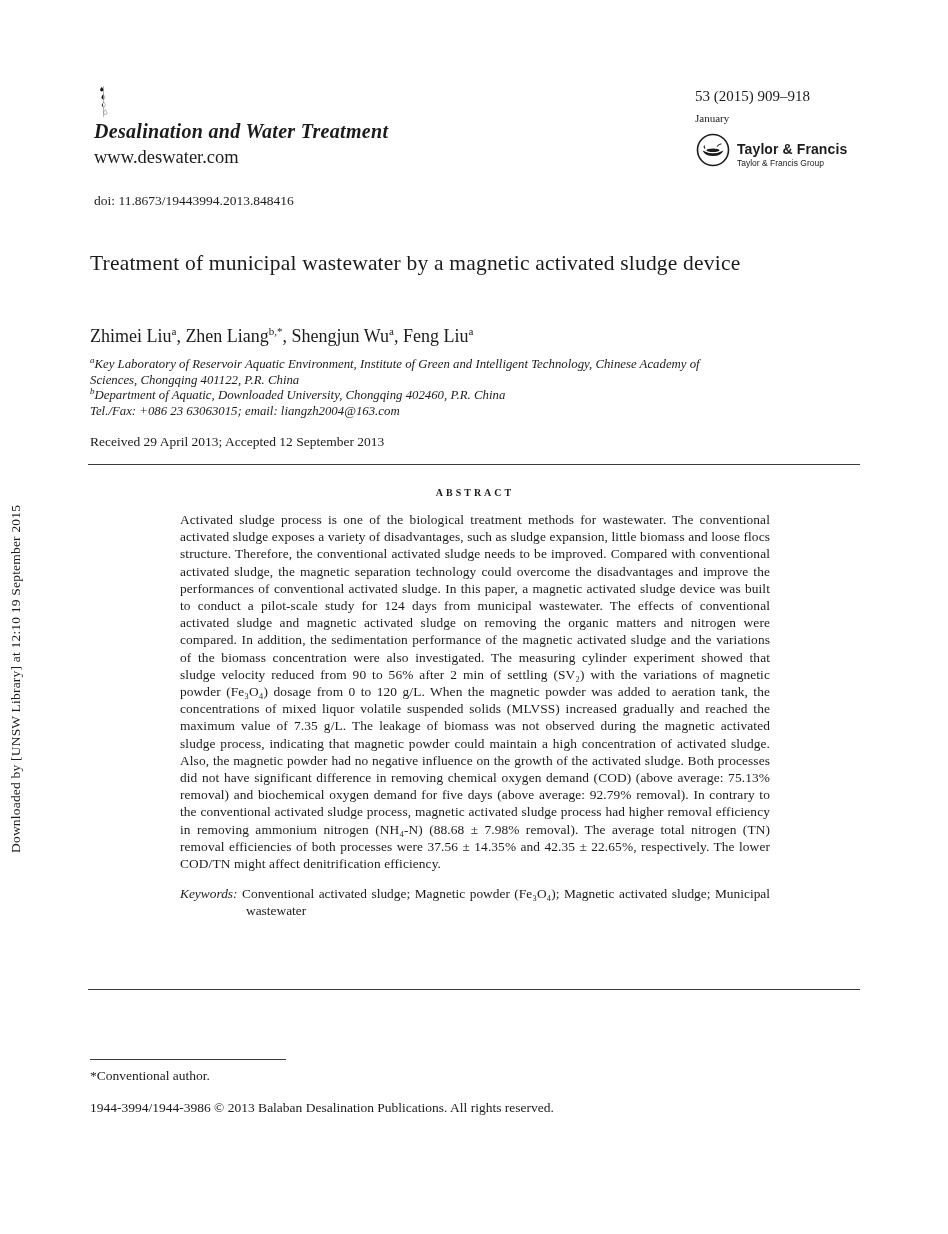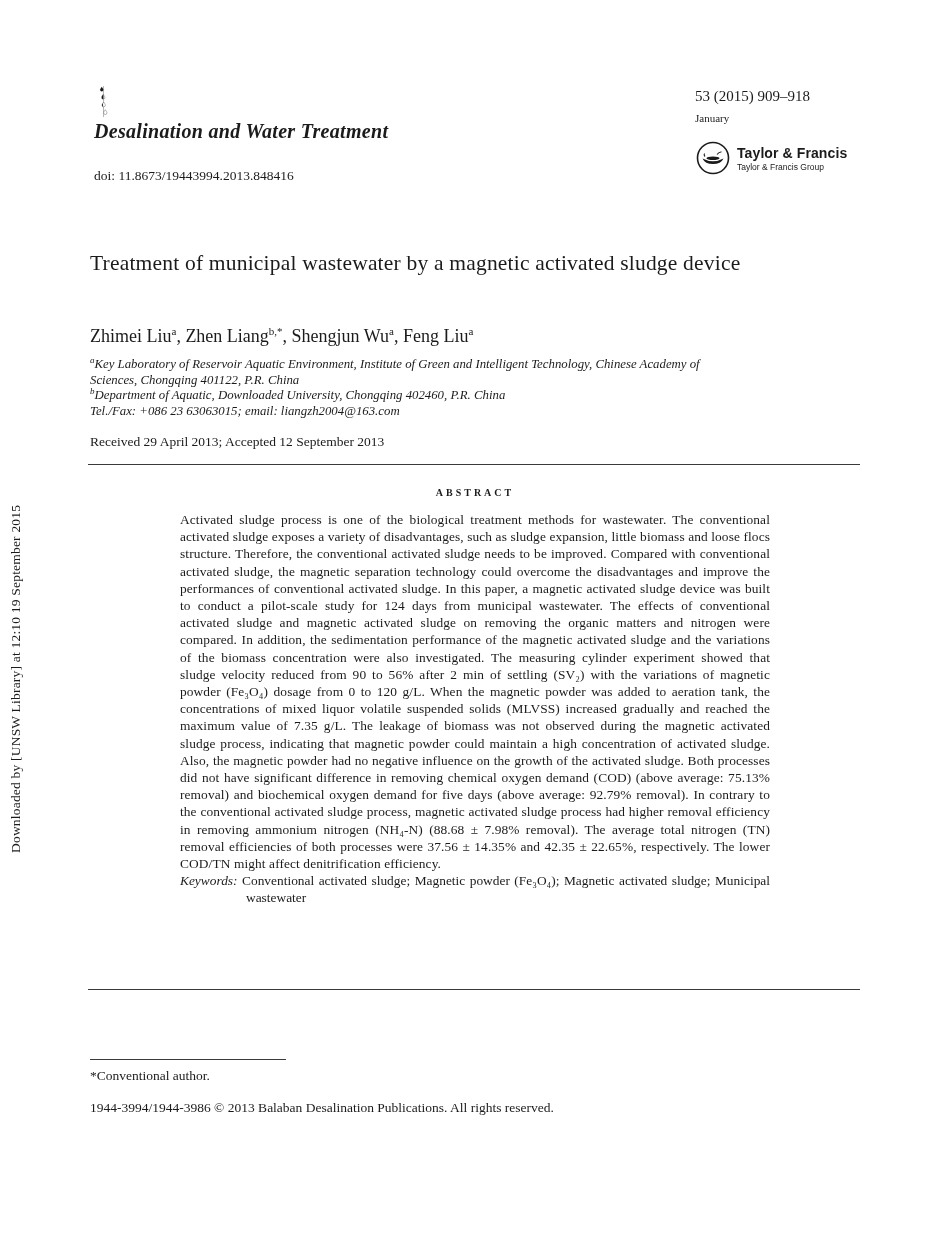--- a/index.html
+++ b/index.html
@@ -43,21 +43,21 @@
     font-weight: bold;
     font-style: italic;
     letter-spacing: 0.3px;
   }
   .journal-url { font-size: 18.5px; margin-top: 4px; }
   .journal-doi { font-size: 13.5px; margin-top: 25px; }
 
   .header-right { width: 165px; padding-top: 2px; }
   .citation { font-size: 15px; }
   .issue-month { font-size: 11px; margin-top: 7px; }
-  .tf-logo { margin-top: 16px; display: flex; align-items: center; }
+  .tf-logo { margin-top: 8px; display: flex; align-items: flex-end; }
   .tf-circle { width: 36px; height: 36px; flex: 0 0 36px; }
   .tf-text { margin-left: 6px; font-family: "Liberation Sans", "DejaVu Sans", sans-serif; }
   .tf-name { font-size: 14px; font-weight: 600; letter-spacing: 0.1px; }
   .tf-group { font-size: 8.5px; margin-top: 1px; }
 
   
   .article-title {
     position: absolute;
     left: 90px;
     top: 247px;
@@ -110,20 +110,21 @@
     letter-spacing: 3px;
   }
   .abstract-body {
     margin-top: 13px;
     font-size: 13.4px;
     line-height: 17.2px;
     text-align: justify;
     letter-spacing: 0.1px;
   }
   .keywords {
+    margin-top: 13px;
     font-size: 13.4px;
     line-height: 17.2px;
     text-align: justify;
     padding-left: 66px;
     text-indent: -66px;
   }
   .keywords .kw-label { font-style: italic; }
 
   
   .corresponding {
@@ -160,20 +161,21 @@
         <line x1="14.5" y1="0" x2="14.5" y2="97" stroke="#1b1b1b" stroke-width="1"></line>
         <path d="M9 2 c -2.8 4.6 -5.2 7 -5.2 10 a 5.2 5.2 0 0 0 10.4 0 c 0 -3 -2.4 -5.4 -5.2 -10 z" fill="#1b1b1b"></path>
         <path d="M13.5 26 c -2.8 4.6 -5.2 7 -5.2 10 a 5.2 5.2 0 0 0 10.4 0 c 0 -3 -2.4 -5.4 -5.2 -10 z" fill="#ffffff" stroke="#1b1b1b" stroke-width="1"></path>
         <rect x="0" y="24" width="14.5" height="20" fill="#1b1b1b" clip-path="url(#dropClip2)"></rect>
         <path d="M15 50 c -2.8 4.6 -5.2 7 -5.2 10 a 5.2 5.2 0 0 0 10.4 0 c 0 -3 -2.4 -5.4 -5.2 -10 z" fill="#ffffff" stroke="#1b1b1b" stroke-width="1"></path>
         <rect x="0" y="48" width="13" height="20" fill="#1b1b1b" clip-path="url(#dropClip3)"></rect>
         <path d="M20 74 c -2.8 4.6 -5.2 7 -5.2 10 a 5.2 5.2 0 0 0 10.4 0 c 0 -3 -2.4 -5.4 -5.2 -10 z" fill="#ffffff" stroke="#1b1b1b" stroke-width="1"></path>
       </svg>
       <div class="journal-block">
         <div class="journal-name">Desalination and Water Treatment</div>
+        <div class="journal-url">www.deswater.com</div>
         <div class="journal-doi">doi: 11.8673/19443994.2013.848416</div>
       </div>
     </div>
     <div class="header-right">
       <div class="citation">53 (2015) 909–918</div>
       <div class="issue-month">January</div>
       <div class="tf-logo">
         <svg class="tf-circle" viewBox="0 0 36 36" xmlns="http://www.w3.org/2000/svg">
           <circle cx="18" cy="18" r="15.5" fill="none" stroke="#1b1b1b" stroke-width="1.6"></circle>
           <path d="M7.5 18.5 q 10.5 5.5 21 0 q -2.5 5.5 -10.5 5.5 q -8 0 -10.5 -5.5 z" fill="#1b1b1b"></path>

